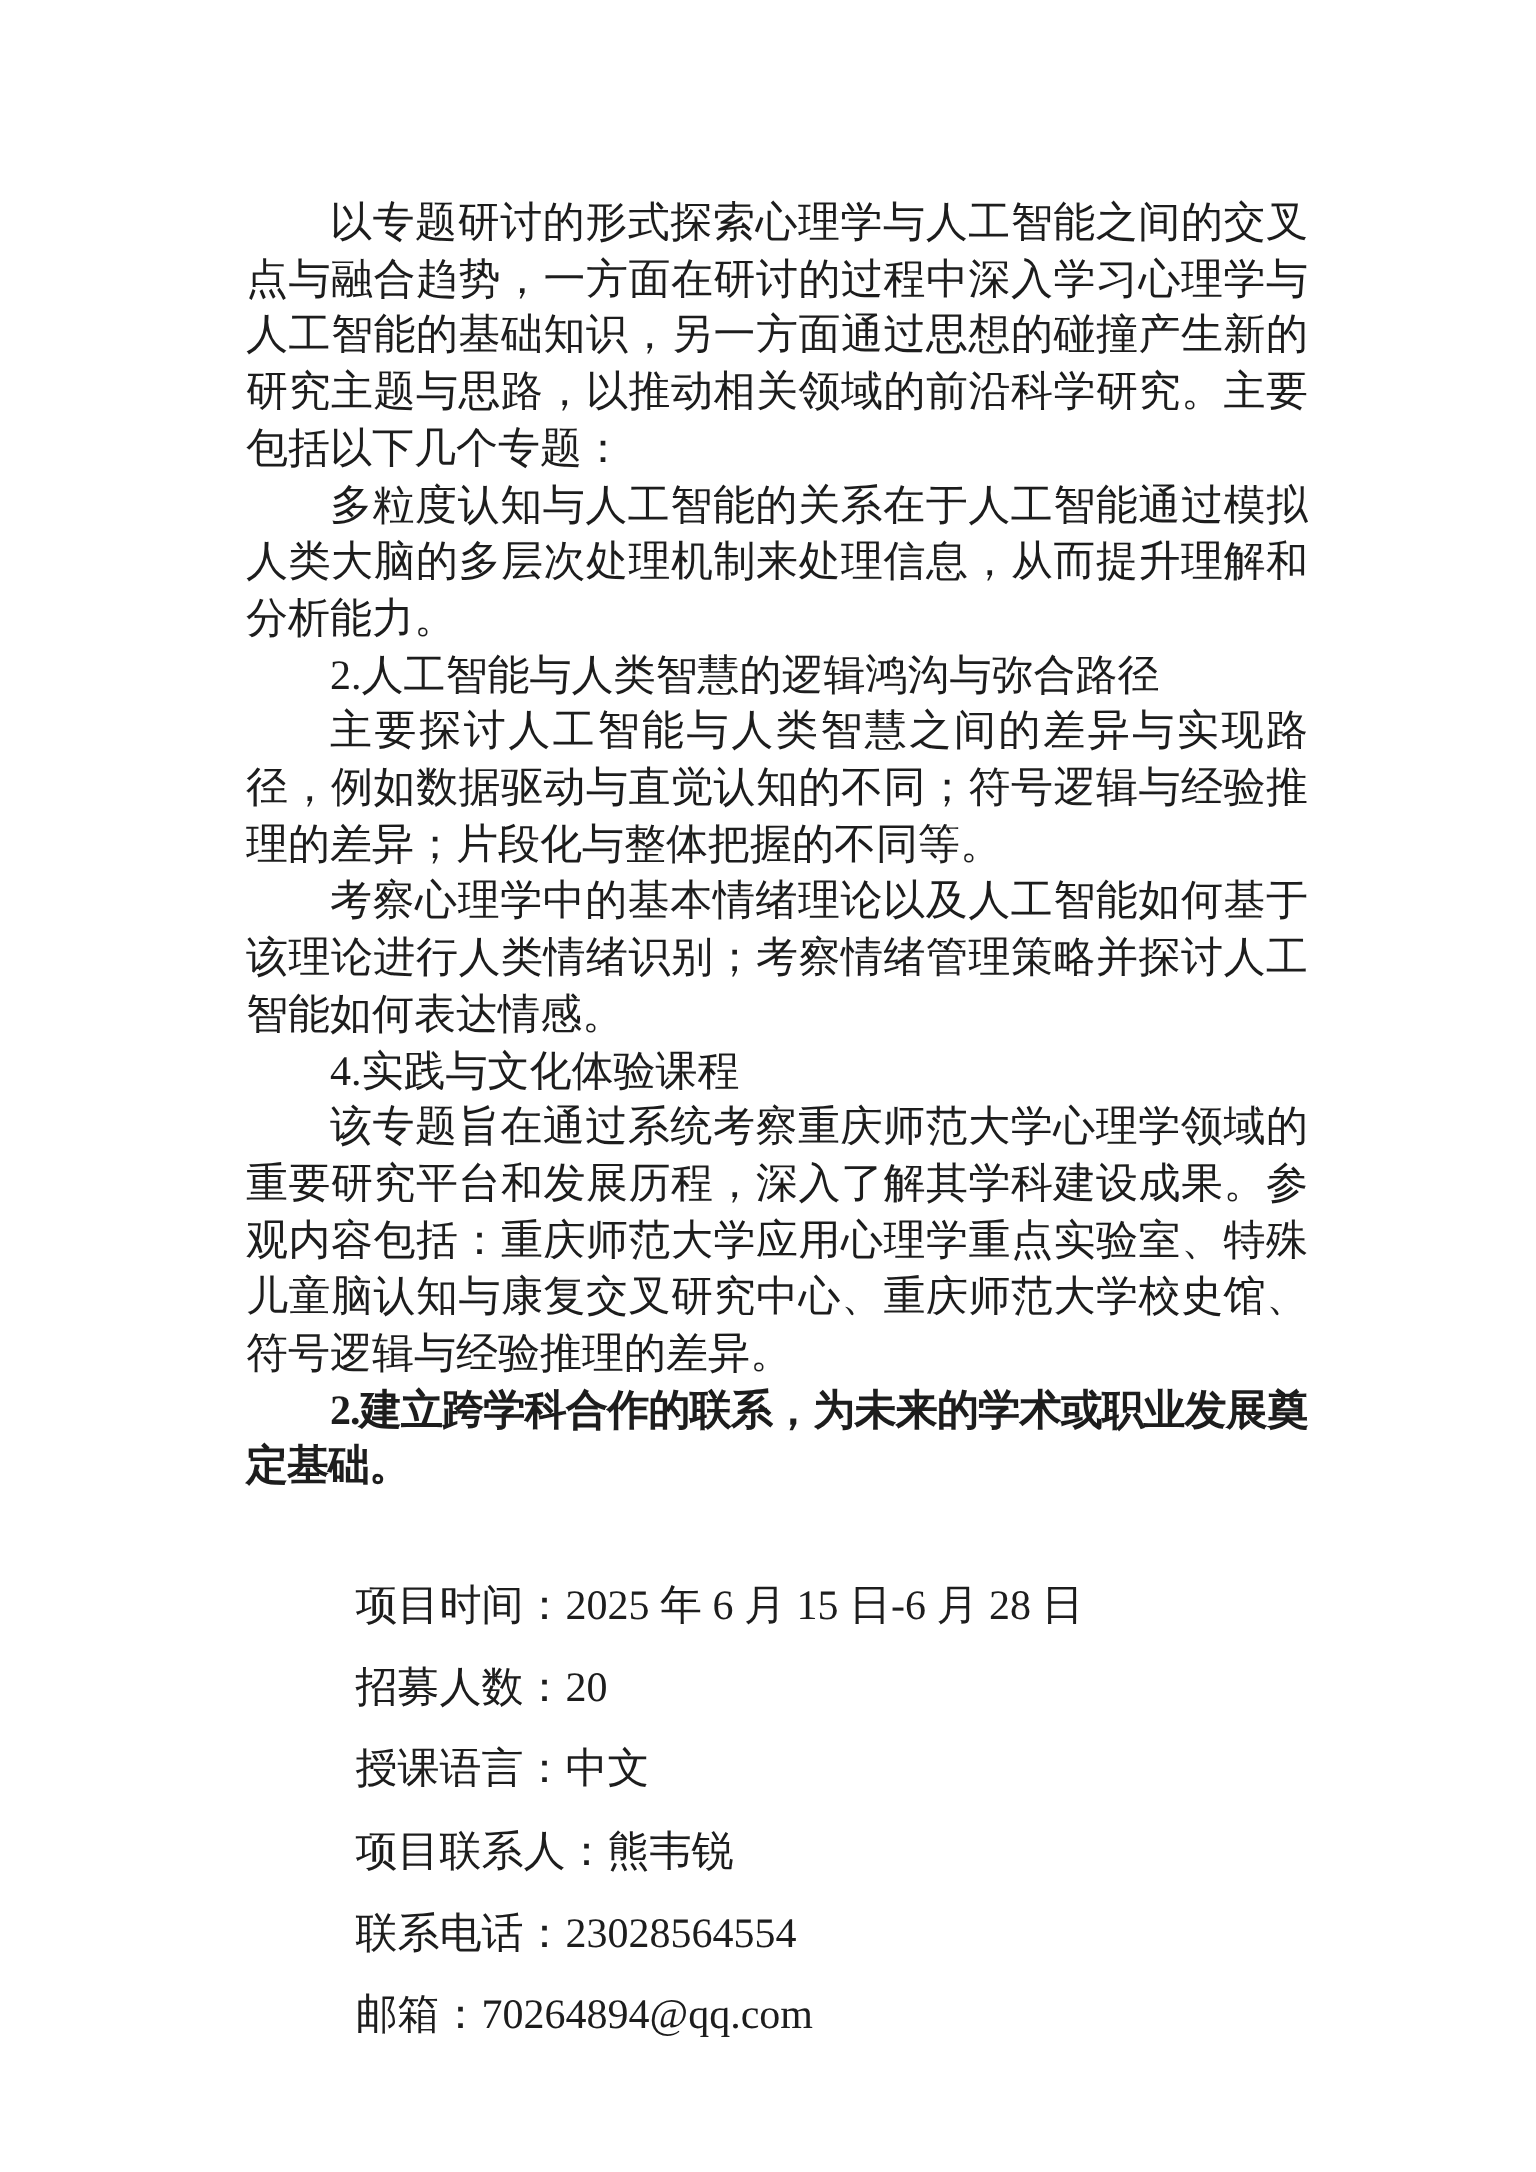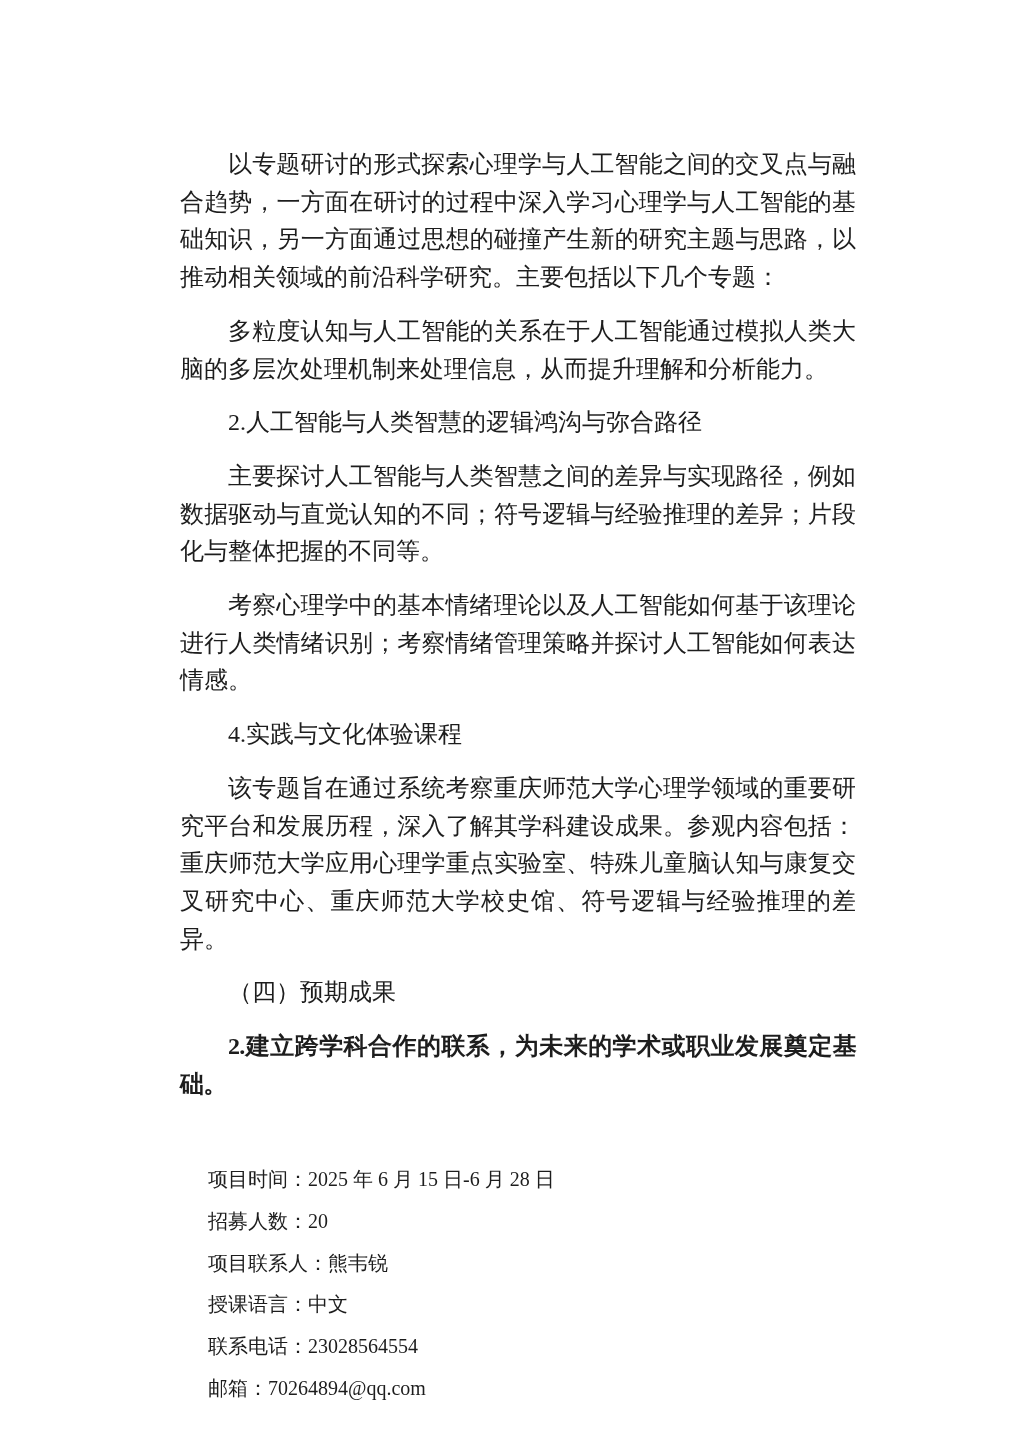--- a/index.html
+++ b/index.html
@@ -16,39 +16,39 @@
     font-family: "Liberation Serif", "DejaVu Serif", serif;
   }
   .content {
     position: absolute;
     left: 164px;
     top: 130px;
     width: 708px;
     color: #1d1d1d;
   }
   .para {
-    margin: 16px;
-    font-size: 24px;
+    margin: 0;
+    font-size: 28px;
     line-height: 37.7px;
     text-align: justify;
     text-justify: inter-ideograph;
     text-indent: 2em;
     letter-spacing: 0;
     word-break: break-all;
   }
   .para.compact {
     letter-spacing: -0.65px;
     font-weight: bold;
   }
   .blank-line {
     height: 37.7px;
   }
   .info-line {
-    margin: 4px;
-    font-size: 20px;
+    margin: 17px;
+    font-size: 28px;
     line-height: 37.7px;
     text-align: left;
     text-indent: 2em;
   }
 </style>
 </head>
 <body>
 
 <div class="page">
   <div class="content">
@@ -62,33 +62,32 @@
 
     <p class="para">主要探讨人工智能与人类智慧之间的差异与实现路径，例如数据驱动与直觉认知的不同；符号逻辑与经验推理的差异；片段化与整体把握的不同等。</p>
 
 
     <p class="para">考察心理学中的基本情绪理论以及人工智能如何基于该理论进行人类情绪识别；考察情绪管理策略并探讨人工智能如何表达情感。</p>
 
     <p class="para">4.实践与文化体验课程</p>
 
     <p class="para">该专题旨在通过系统考察重庆师范大学心理学领域的重要研究平台和发展历程，深入了解其学科建设成果。参观内容包括：重庆师范大学应用心理学重点实验室、特殊儿童脑认知与康复交叉研究中心、重庆师范大学校史馆、符号逻辑与经验推理的差异。</p>
 
-    <p class="para">（四）预期成果</p>
 
 
     <p class="para compact">2.建立跨学科合作的联系，为未来的学术或职业发展奠定基础。</p>
 
     <div class="blank-line"></div>
 
     <p class="info-line"><span>项目时间：</span><span>2025 年 6 月 15 日-6 月 28 日</span></p>
 
     <p class="info-line"><span>招募人数：</span><span>20</span></p>
 
+    <p class="info-line"><span>授课语言：</span><span>中文</span></p>
+
     <p class="info-line"><span>项目联系人：</span><span>熊韦锐</span></p>
-
-    <p class="info-line"><span>授课语言：</span><span>中文</span></p>
 
     <p class="info-line"><span>联系电话：</span><span>23028564554</span></p>
 
     <p class="info-line"><span>邮箱：</span><span>70264894@qq.com</span></p>
 
   </div>
 </div>
 
 </body></html>

